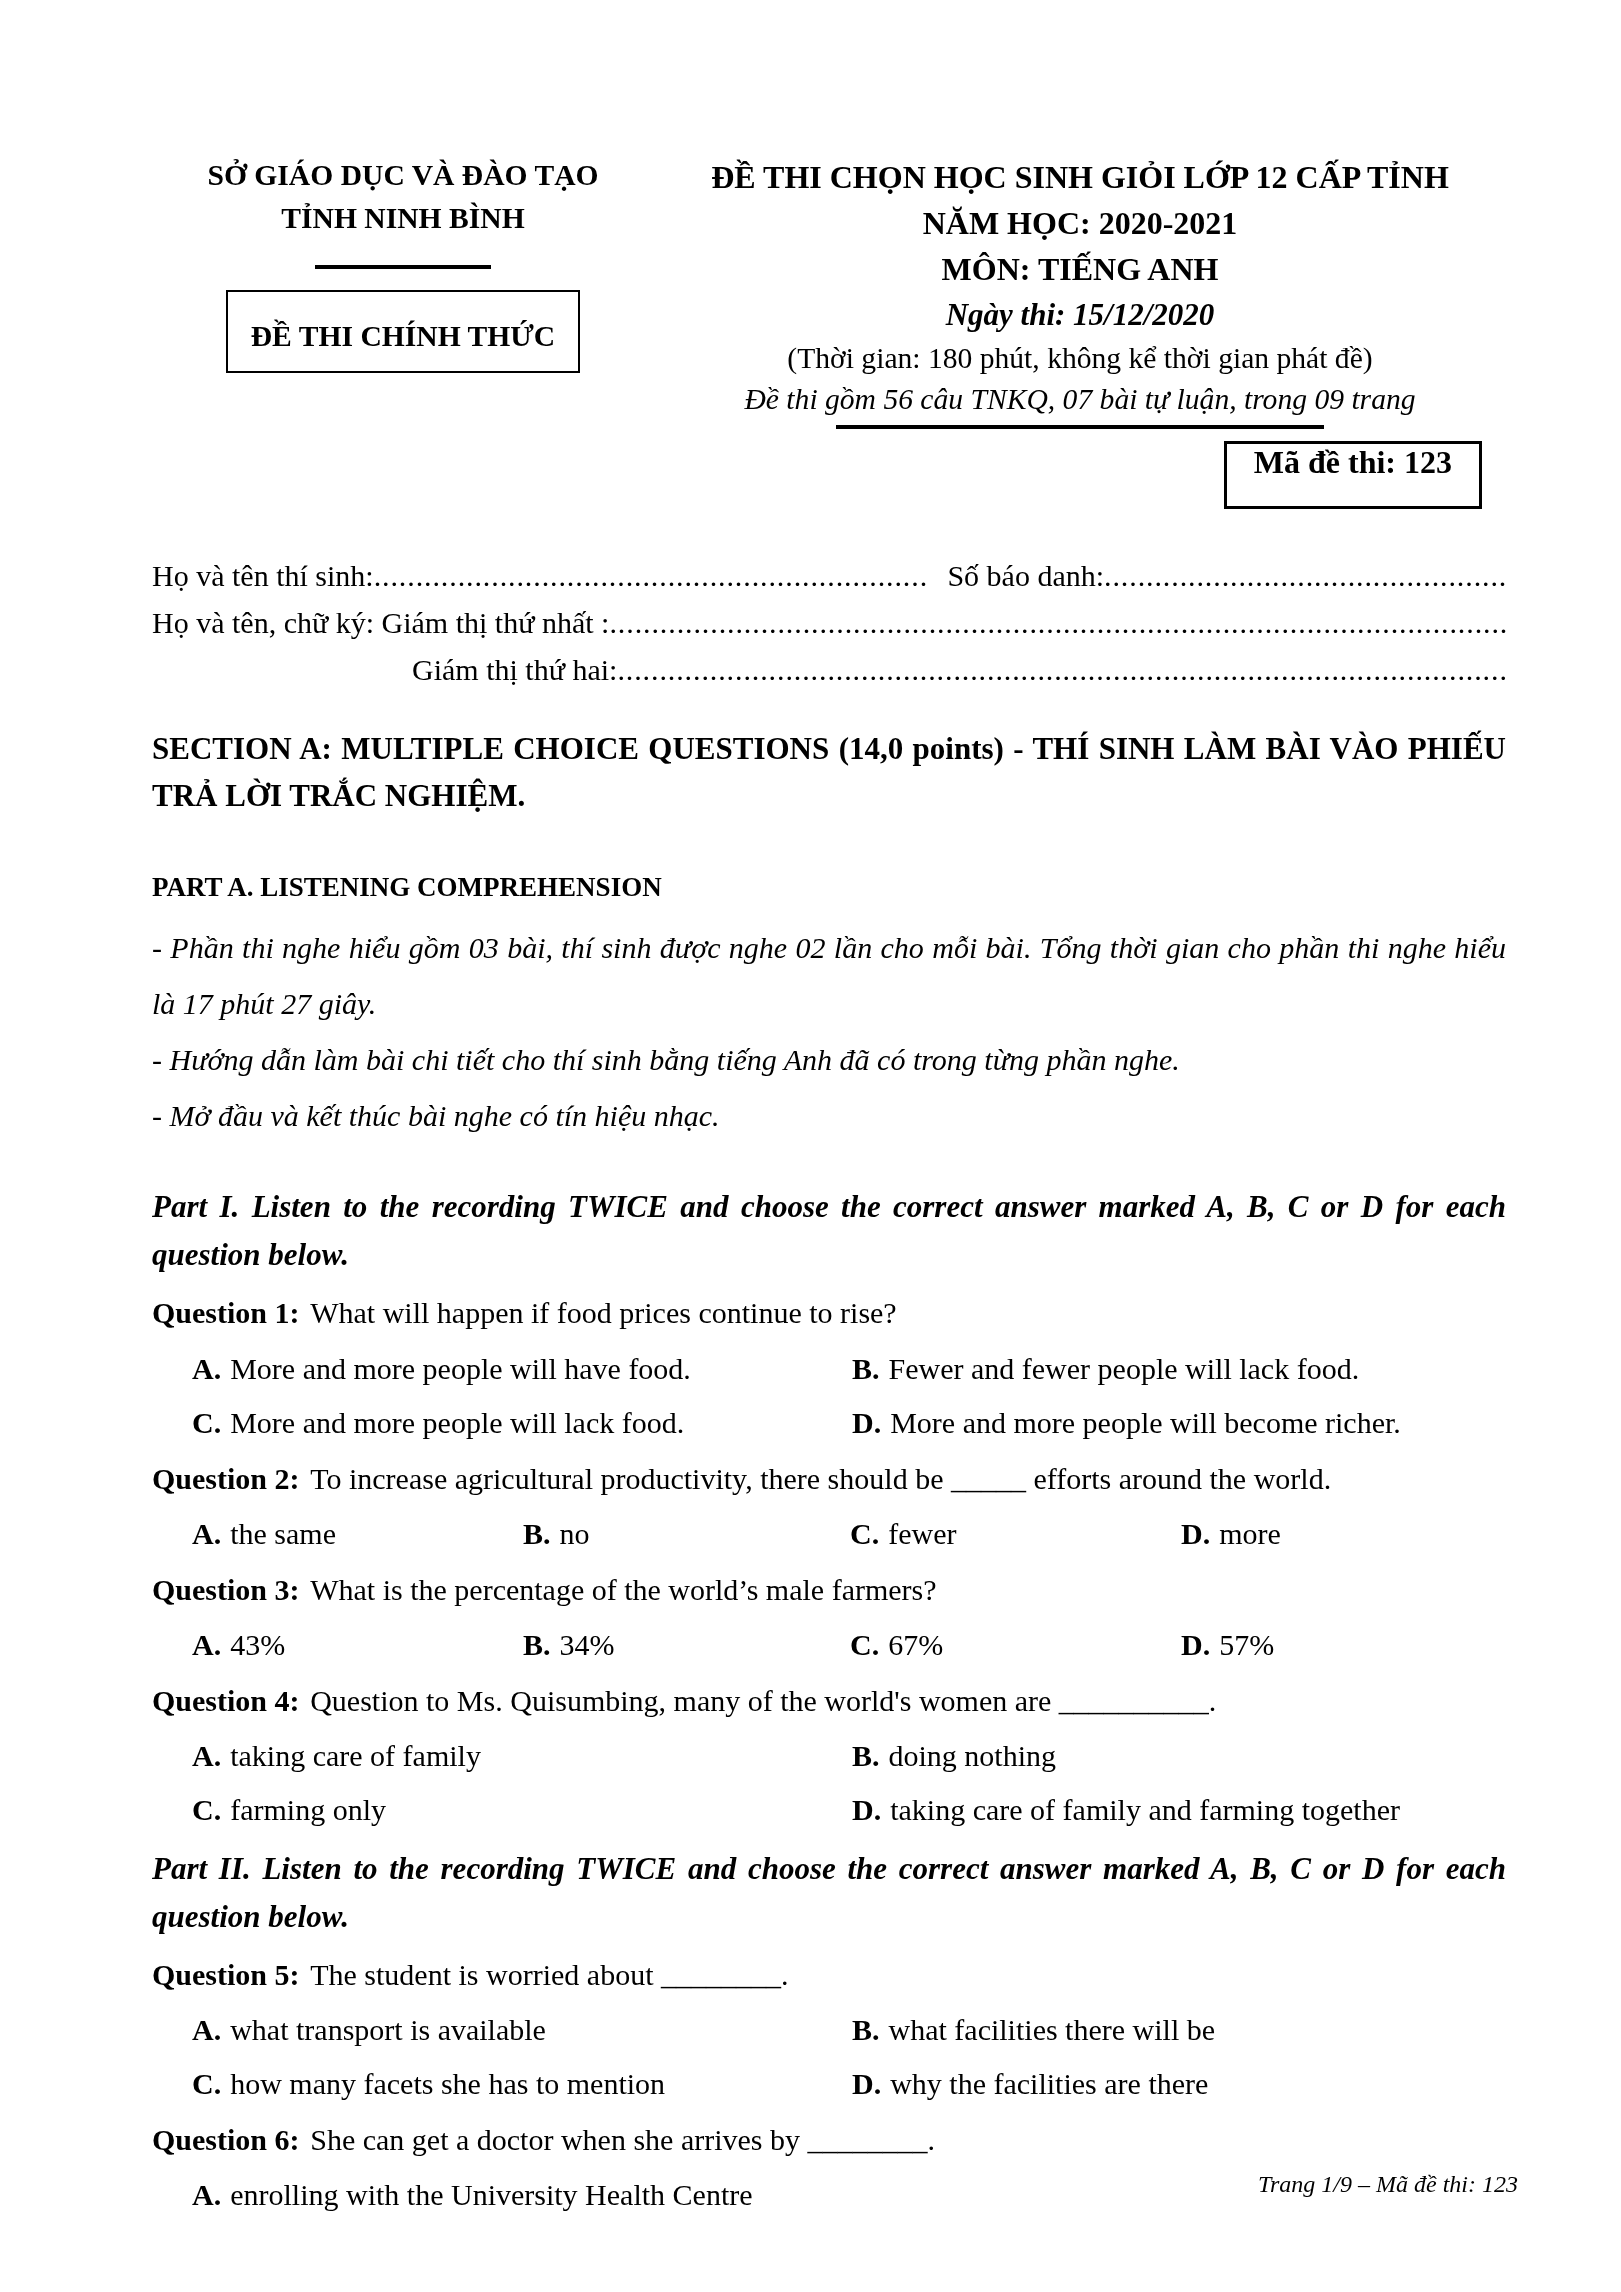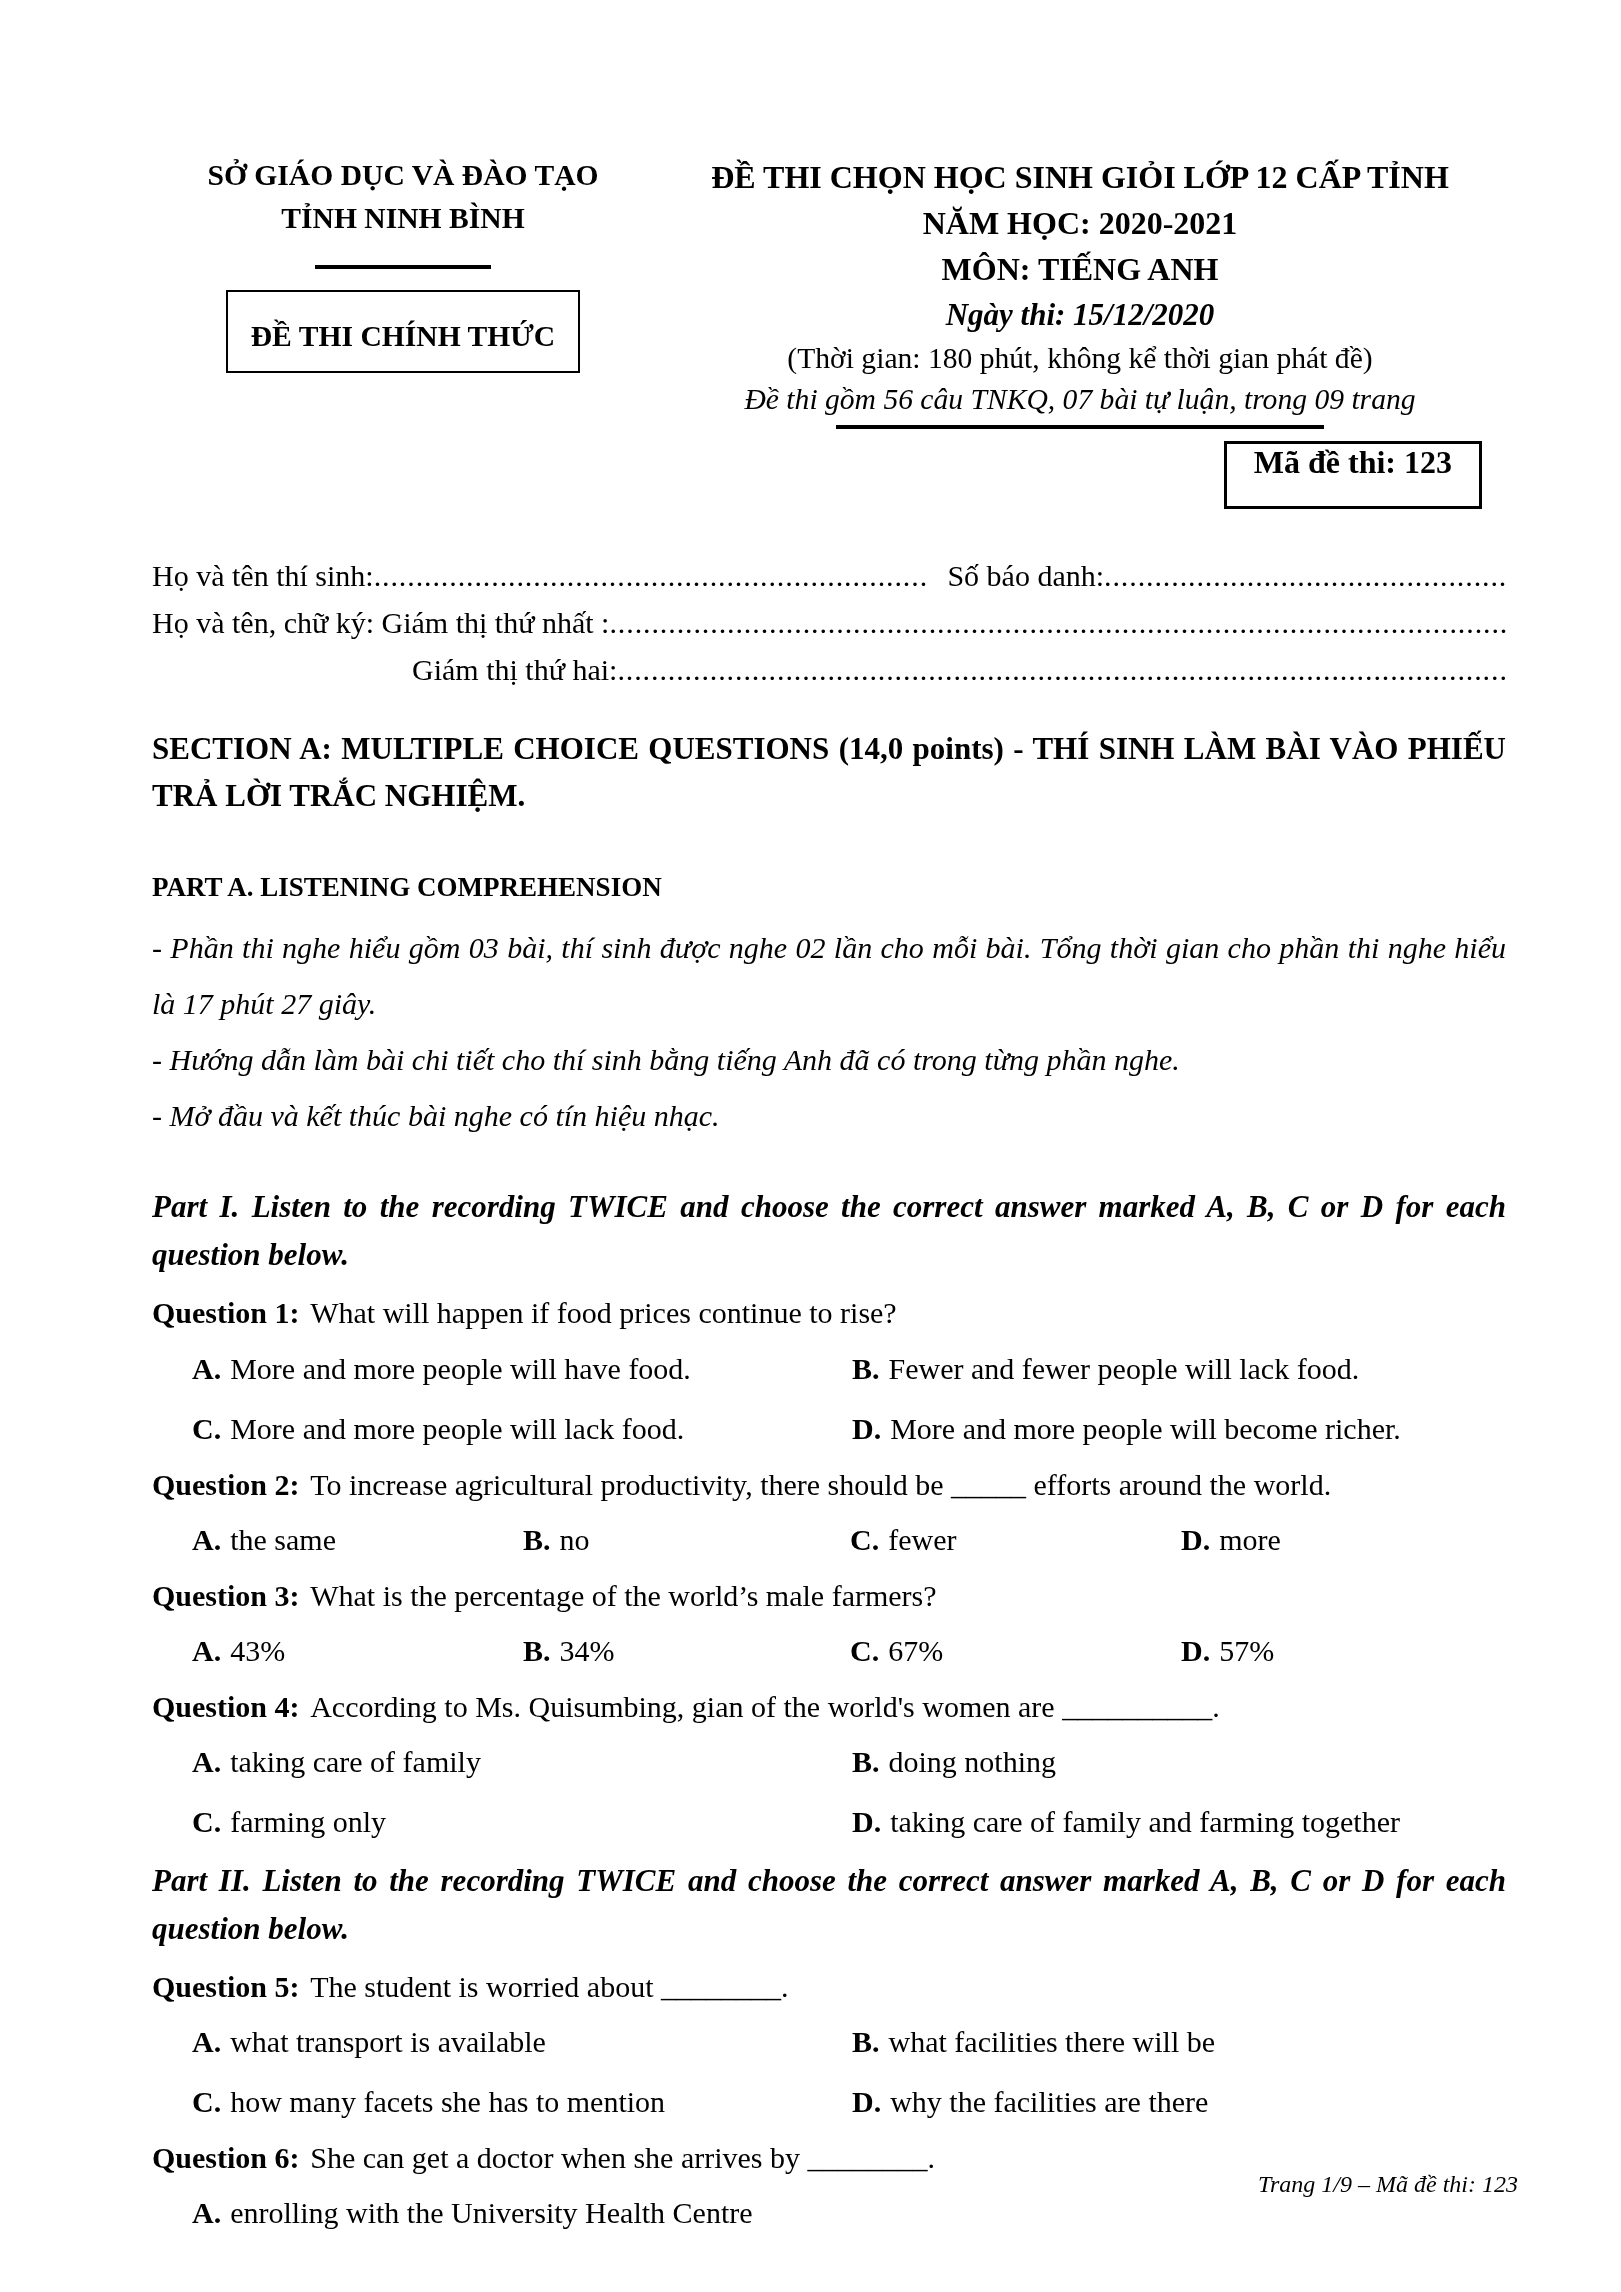--- a/index.html
+++ b/index.html
@@ -55,21 +55,21 @@
   .part-head{
     margin:39px 0 0;font-size:31px;font-weight:bold;font-style:italic;
     text-align:justify;line-height:48px;
   }
   .part-head.second{margin-top:12.5px;}
   
   .qblock{margin-top:9px;}
   .qline{margin:7.2px 0 7.2px;font-size:30px;line-height:50px;}
   .qnum{font-weight:bold;margin-right:10.7px;}
   .opts{padding-left:40px;font-size:30px;}
-  .opts2{display:grid;grid-template-columns:660px 1fr;row-gap:15px;line-height:45px;}
+  .opts2{display:grid;grid-template-columns:660px 1fr;row-gap:9px;line-height:45px;}
   .opts4{display:grid;grid-template-columns:331px 327px 331px 1fr;line-height:45px;}
   .opts1{line-height:45px;}
   .opt .lbl{font-weight:bold;margin-right:9px;}
   
   .footer{
     position:absolute;top:2171px;right:104px;
     font-size:24px;font-weight:normal;font-style:italic;
   }
 </style>
 </head>
@@ -156,21 +156,21 @@
     <div class="opts opts4">
       <div class="opt"><span class="lbl">A.</span><span>43%</span></div>
       <div class="opt"><span class="lbl">B.</span><span>34%</span></div>
       <div class="opt"><span class="lbl">C.</span><span>67%</span></div>
       <div class="opt"><span class="lbl">D.</span><span>57%</span></div>
     </div>
   </div>
 
   <div class="qblock">
     <p class="qline">
-      <span class="qnum">Question 4:</span><span>According to Ms. Quisumbing, gian of the world's women are __________.</span>
+      <span class="qnum">Question 4:</span><span>Question to Ms. Quisumbing, many of the world's women are __________.</span>
     </p>
     <div class="opts opts2">
       <div class="opt"><span class="lbl">A.</span><span>taking care of family</span></div>
       <div class="opt"><span class="lbl">B.</span><span>doing nothing</span></div>
       <div class="opt"><span class="lbl">C.</span><span>farming only</span></div>
       <div class="opt"><span class="lbl">D.</span><span>taking care of family and farming together</span></div>
     </div>
   </div>
 
   <p class="part-head second">Part II. Listen to the recording TWICE and choose the correct answer marked A, B, C or D for each question below.</p>

